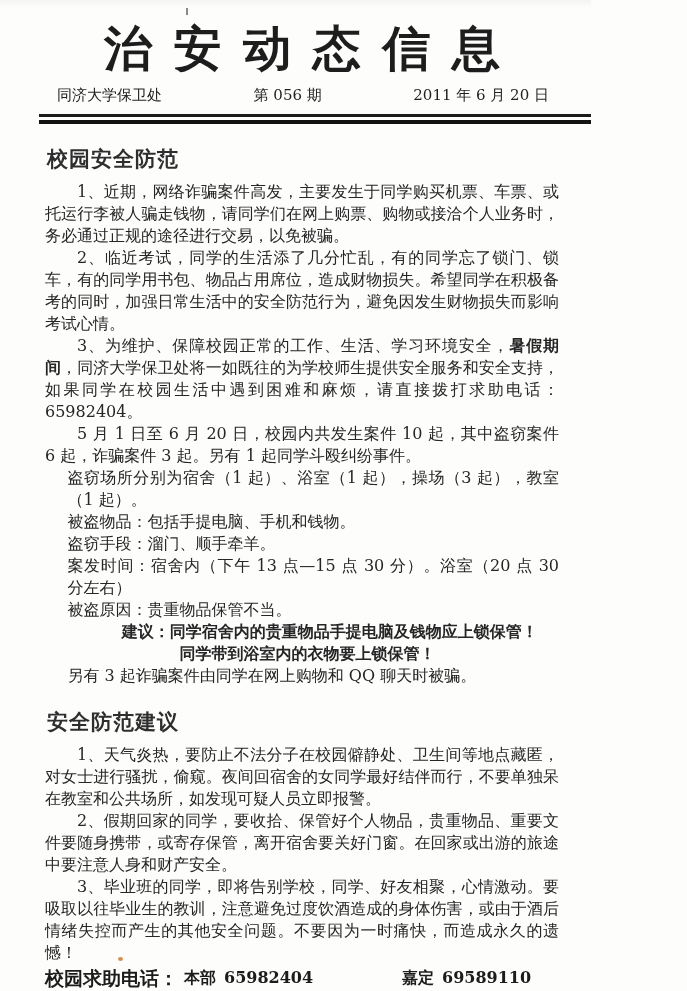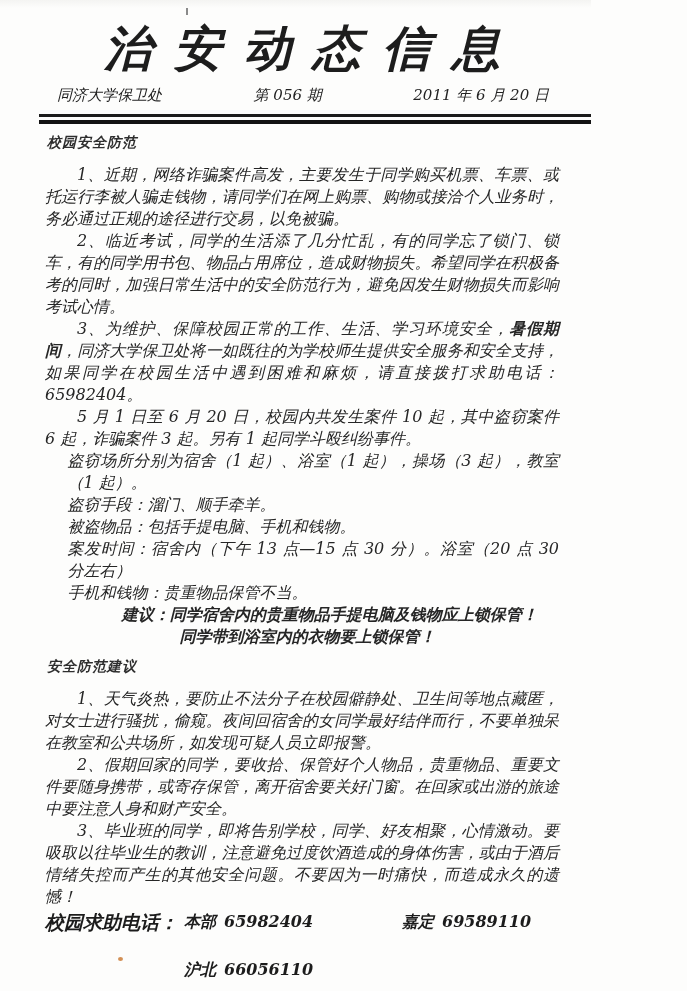--- a/index.html
+++ b/index.html
@@ -14,21 +14,20 @@
   }
   .page {
     position: relative;
     width: 591px;
     height: 991px;
     box-sizing: border-box;
     padding: 10px 32px 12px 45px;
     background:
       linear-gradient(180deg, #f4f4f2 0, #fdfdfc 8px),
       #fdfdfc;
-    font-style: italic;
   }
   
   .masthead-title {
     margin: 8px 0 0 0;
     text-align: center;
     font-family: "DejaVu Serif", serif;
     font-weight: bold;
     font-size: 48px;
     line-height: 60px;
     letter-spacing: 0.45em;
@@ -49,24 +48,24 @@
     margin-right: -32px;
     height: 3px;
     border-top: 3px solid #1b1b1b;
     border-bottom: 4px solid #131313;
     background: #fdfdfc;
   }
   
   .section-heading {
     font-family: "DejaVu Sans", sans-serif;
     font-weight: bold;
-    font-size: 14px;
+    font-size: 21px;
     line-height: 26px;
     color: #2e2e2e;
-    margin: 5px 0 9px 2px;
+    margin: 22px 0 9px 2px;
     letter-spacing: 1px;
   }
   .body-text p {
     margin: 0;
     font-size: 16px;
     line-height: 22px;
     text-align: justify;
     color: #262626;
   }
   p.para-indent { text-indent: 2em; }
@@ -141,26 +140,27 @@
   <section class="body-text">
     <h2 class="section-heading">校园安全防范</h2>
     <p class="para-indent">1、近期，网络诈骗案件高发，主要发生于同学购买机票、车票、或托运行李被人骗走钱物，请同学们在网上购票、购物或接洽个人业务时，务必通过正规的途径进行交易，以免被骗。</p>
     <p class="para-indent">2、临近考试，同学的生活添了几分忙乱，有的同学忘了锁门、锁车，有的同学用书包、物品占用席位，造成财物损失。希望同学在积极备考的同时，加强日常生活中的安全防范行为，避免因发生财物损失而影响考试心情。</p>
     <p class="para-indent"><span>3、为维护、保障校园正常的工作、生活、学习环境安全，</span><span class="bold-inline">暑假期间</span><span>，同济大学保卫处将一如既往的为学校师生提供安全服务和安全支持，如果同学在校园生活中遇到困难和麻烦，请直接拨打求助电话：65982404。</span></p>
   </section>
 
   <section class="body-text">
     <p class="para-indent">5 月 1 日至 6 月 20 日，校园内共发生案件 10 起，其中盗窃案件 6 起，诈骗案件 3 起。另有 1 起同学斗殴纠纷事件。</p>
     <p class="line-indent">盗窃场所分别为宿舍（1 起）、浴室（1 起），操场（3 起），教室（1 起）。</p>
+    <p class="line-indent">被盗物品：包括手提电脑、手机和钱物。</p>
     <p class="line-indent">盗窃手段：溜门、顺手牵羊。</p>
-    <p class="line-indent">被盗物品：包括手提电脑、手机和钱物。</p>
     <p class="line-indent">案发时间：宿舍内（下午 13 点—15 点 30 分）。浴室（20 点 30 分左右）</p>
-    <p class="line-indent">手机和钱物：贵重物品保管不当。</p>
+    <p class="line-indent">被盗原因：贵重物品保管不当。</p>
     <p class="advice-1">建议：同学宿舍内的贵重物品手提电脑及钱物应上锁保管！</p>
     <p class="advice-2">同学带到浴室内的衣物要上锁保管！</p>
+    <p class="line-indent">另有 3 起诈骗案件由同学在网上购物和 QQ 聊天时被骗。</p>
   </section>
 
   <section class="body-text">
     <h2 class="section-heading">安全防范建议</h2>
     <p class="para-indent">1、天气炎热，要防止不法分子在校园僻静处、卫生间等地点藏匿，对女士进行骚扰，偷窥。夜间回宿舍的女同学最好结伴而行，不要单独呆在教室和公共场所，如发现可疑人员立即报警。</p>
     <p class="para-indent">2、假期回家的同学，要收拾、保管好个人物品，贵重物品、重要文件要随身携带，或寄存保管，离开宿舍要关好门窗。在回家或出游的旅途中要注意人身和财产安全。</p>
     <p class="para-indent">3、毕业班的同学，即将告别学校，同学、好友相聚，心情激动。要吸取以往毕业生的教训，注意避免过度饮酒造成的身体伤害，或由于酒后情绪失控而产生的其他安全问题。不要因为一时痛快，而造成永久的遗憾！</p>
   </section>
 
   <footer class="footer">

